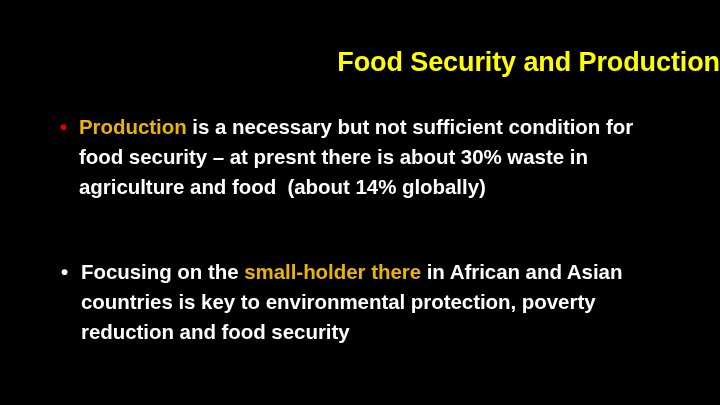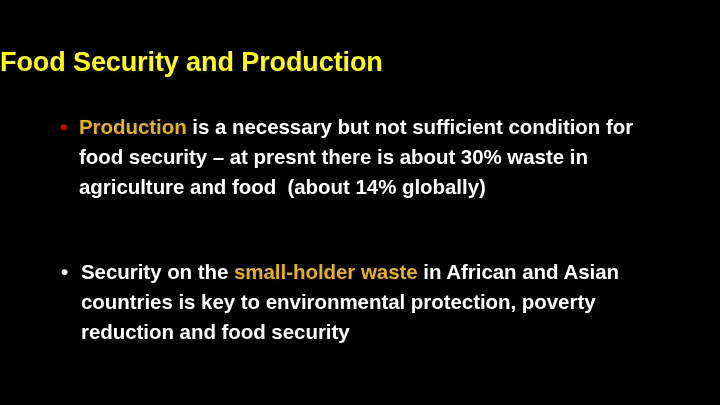--- a/index.html
+++ b/index.html
@@ -17,21 +17,21 @@
     width: 720px;
     height: 405px;
     background: #000000;
     overflow: hidden;
   }
   .slide-title {
     position: absolute;
     left: 0;
     top: 48px;
     width: 720px;
-    text-align: left;
+    text-align: right;
     font-size: 27px;
     font-weight: bold;
     line-height: 1.1;
     color: #ffff00;
     letter-spacing: -0.1px;
     white-space: nowrap;
   }
   .body-block {
     position: absolute;
     left: 52px;
@@ -74,17 +74,17 @@
 
   <div class="body-block">
 
     <div class="bullet bullet-1">
       <span class="marker">•</span>
       <span class="hl-red">Production</span><span class="tight"> is a necessary but not sufficient condition for food security – at presnt there is about 30% waste in agriculture and food  (about 14% globally)</span>
     </div>
 
     <div class="bullet bullet-2">
       <span class="marker">•</span>
-      <span class="tight">Security on the </span><span class="hl-red">small-holder waste</span><span class="tight"> in African and Asian countries is key to environmental protection, poverty reduction and food security</span>
+      <span class="tight">Focusing on the </span><span class="hl-red">small-holder there</span><span class="tight"> in African and Asian countries is key to environmental protection, poverty reduction and food security</span>
     </div>
 
   </div>
 </div>
 
 </body></html>

